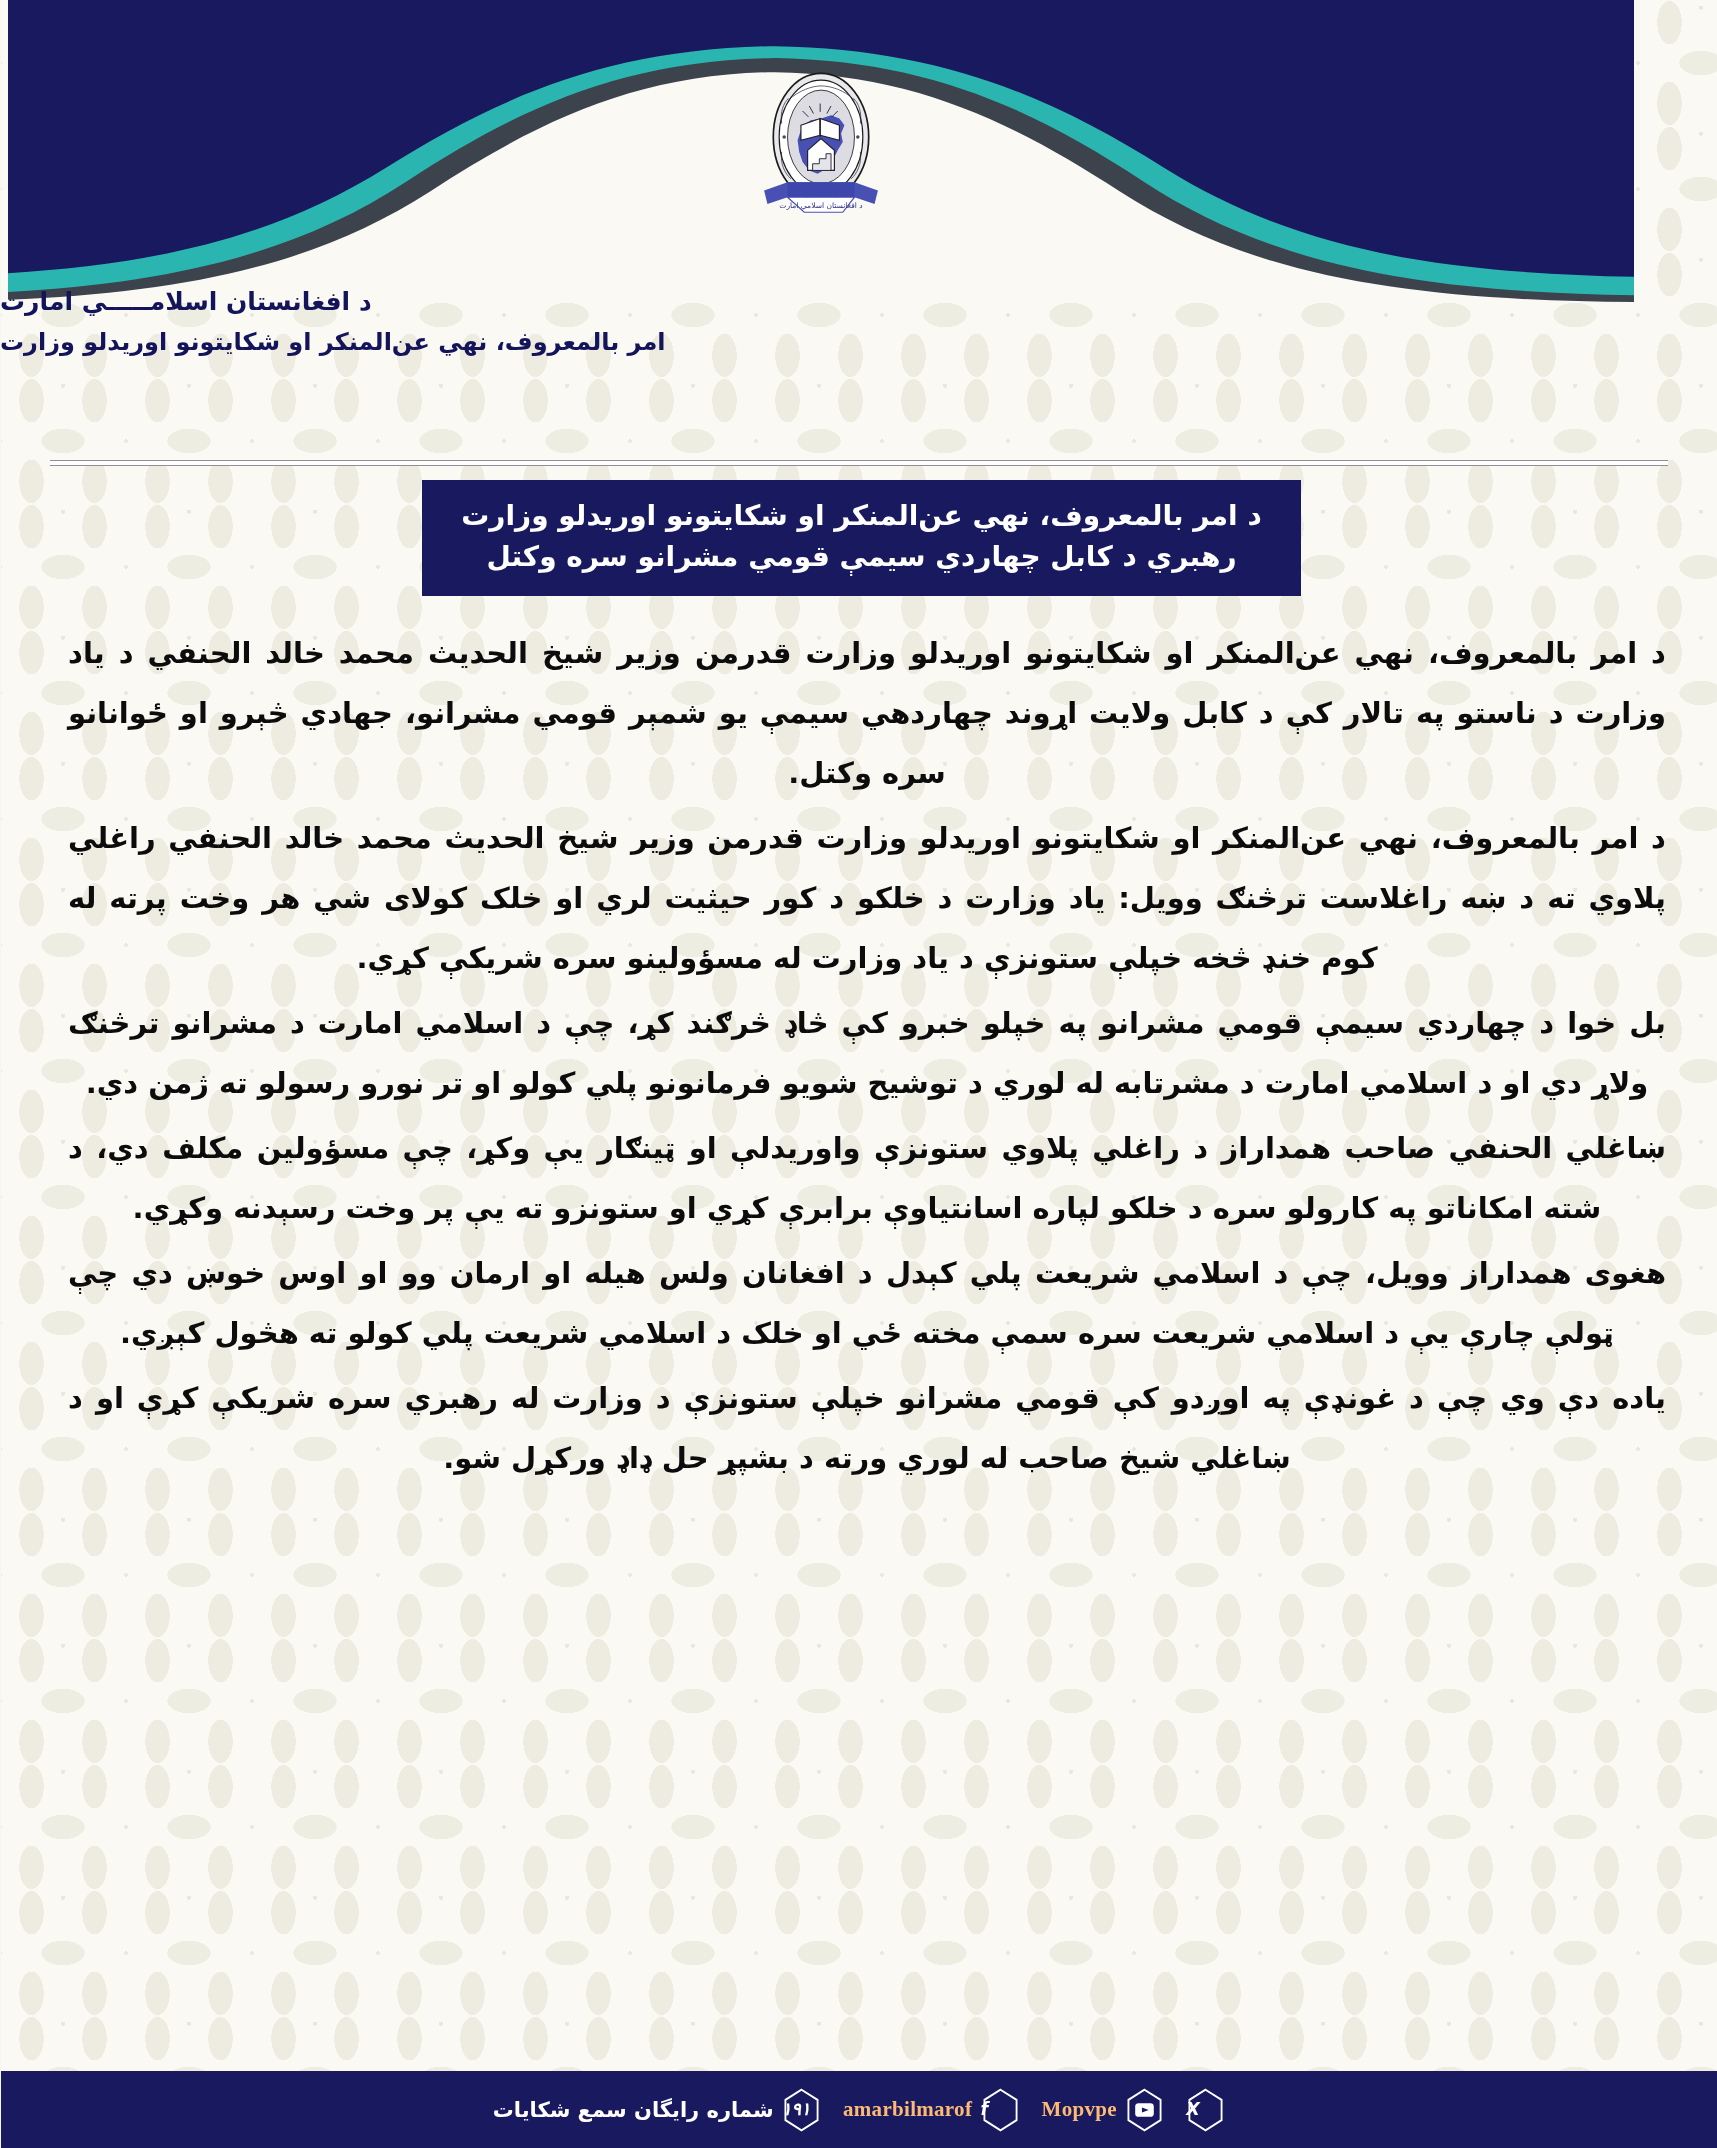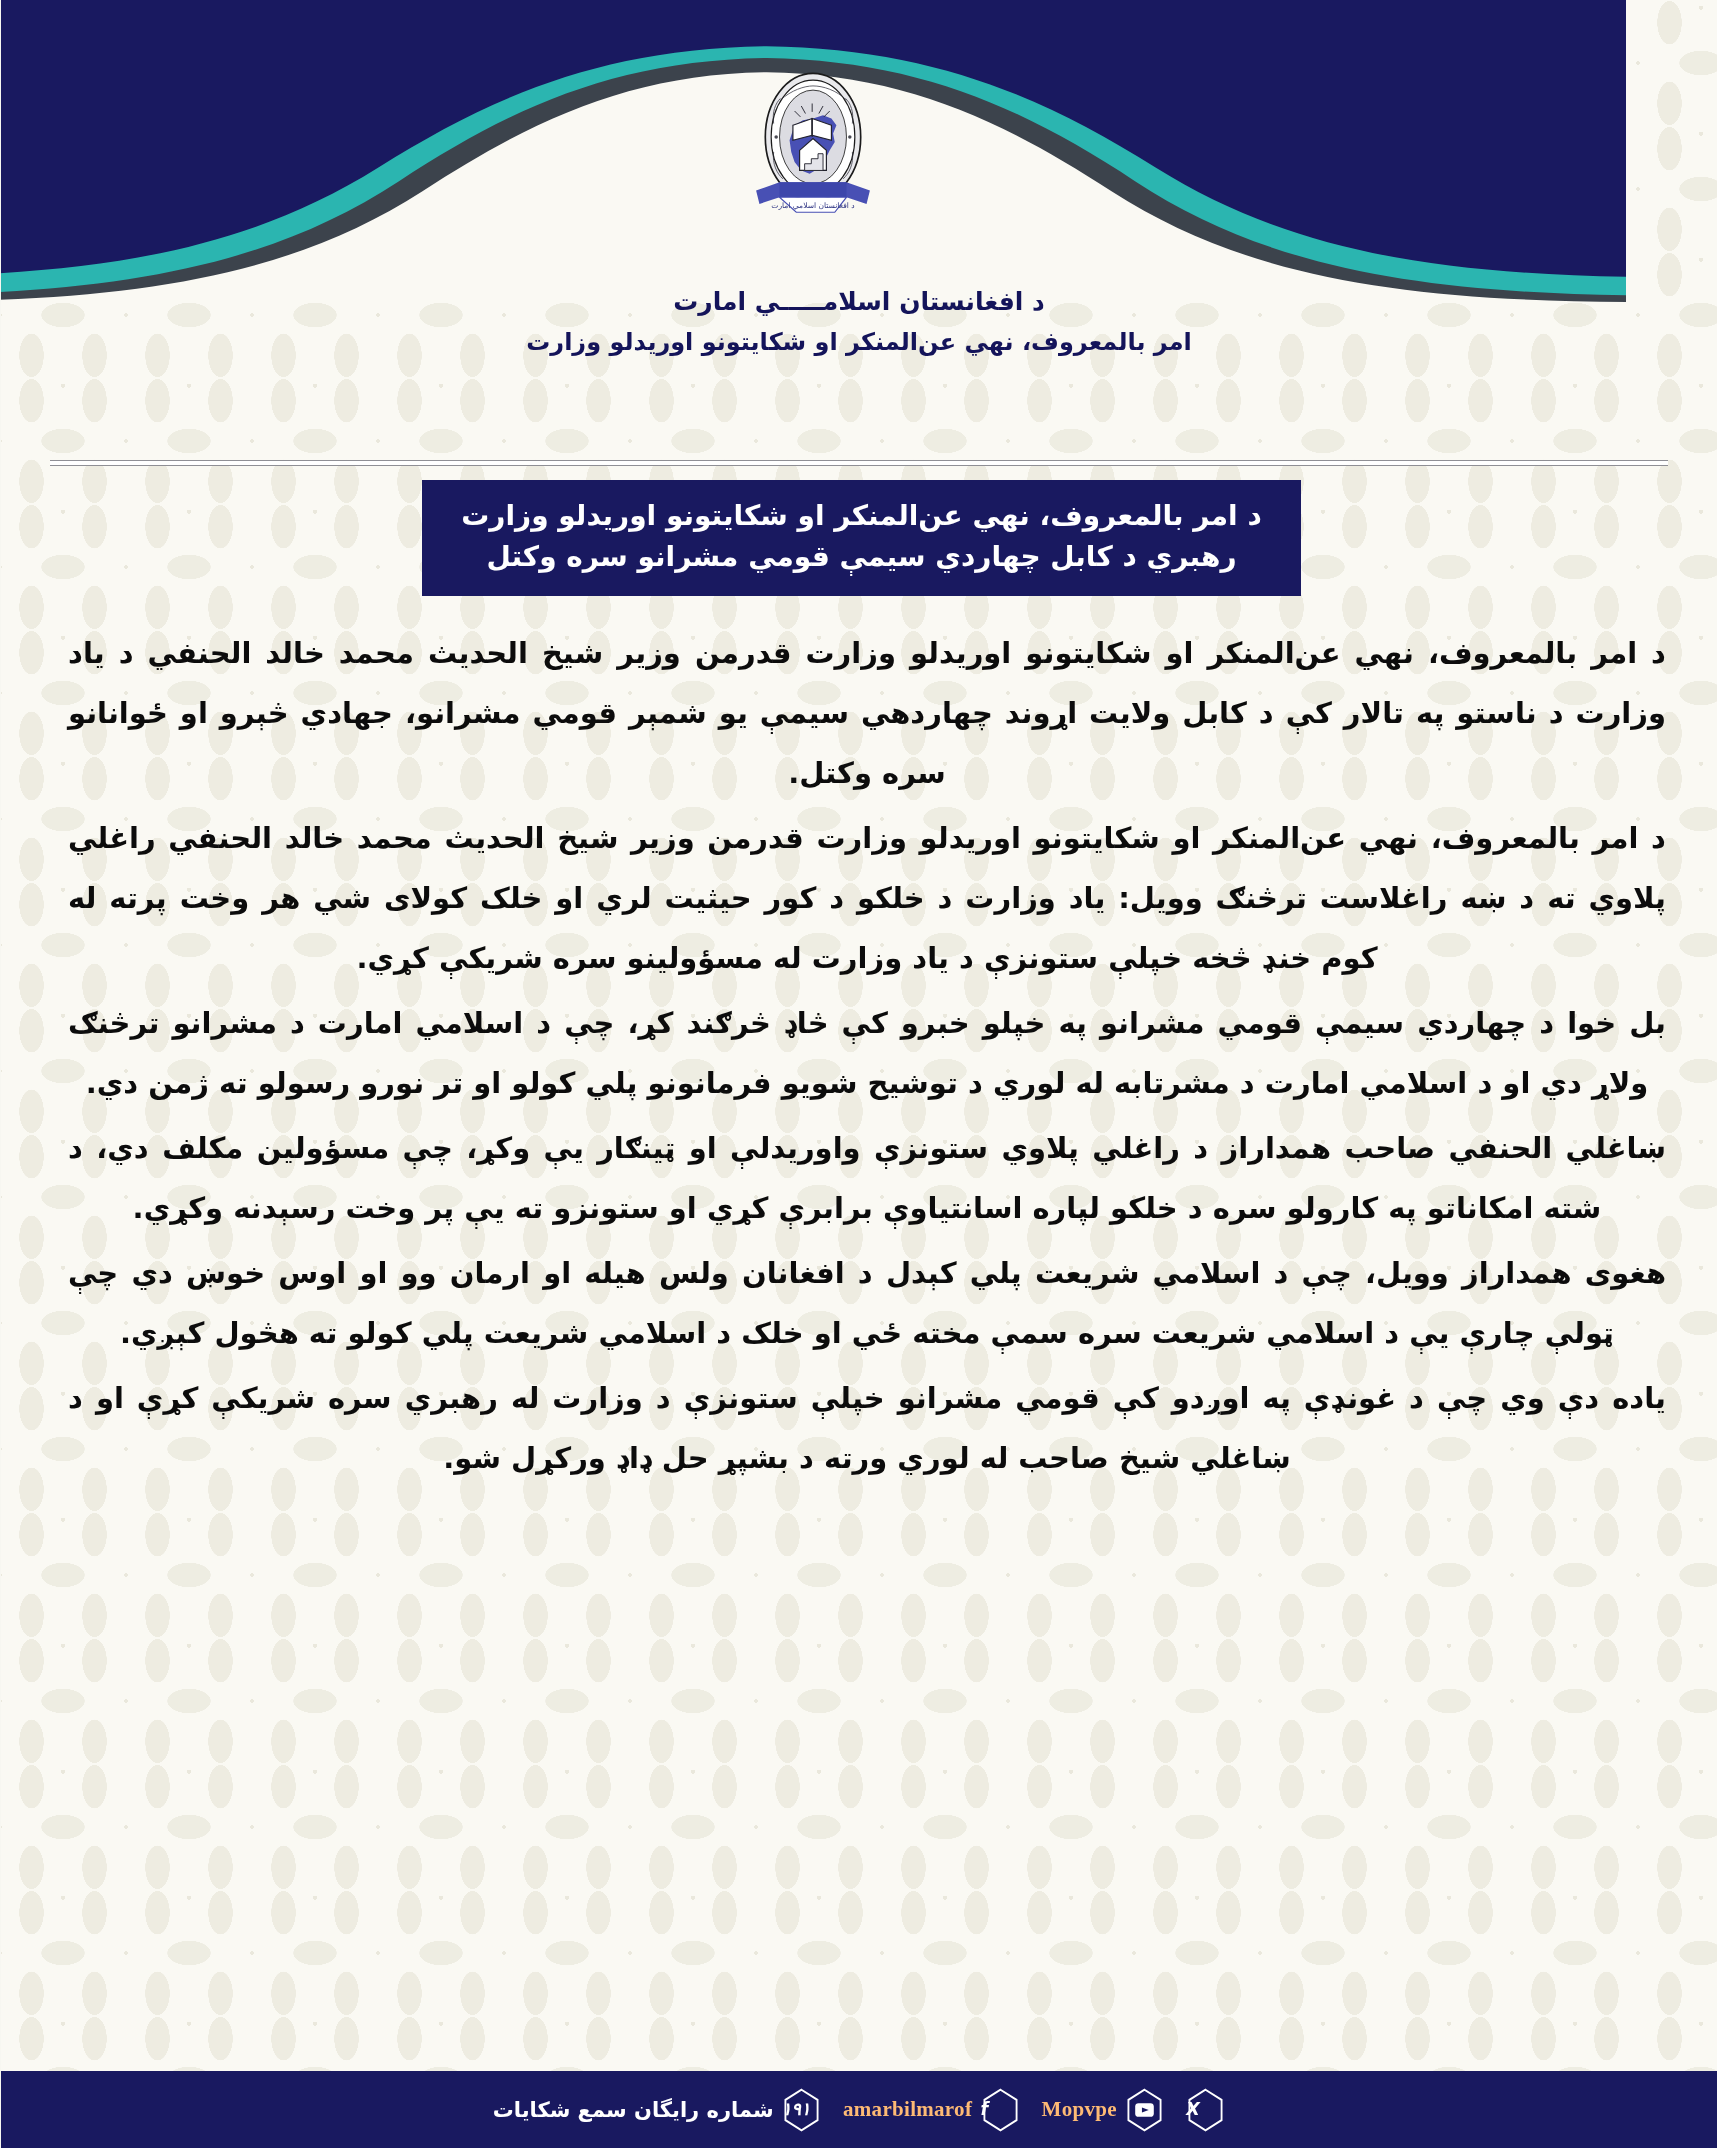--- a/index.html
+++ b/index.html
@@ -24,32 +24,32 @@
       radial-gradient(ellipse 22px 39px at 75% 82%, #eceade 0 55%, transparent 56%),
       radial-gradient(circle 3.4px at 50% 6%, #e8e6d8 0 60%, transparent 61%),
       radial-gradient(circle 3.4px at 0% 50%, #e8e6d8 0 60%, transparent 61%),
       radial-gradient(circle 3.4px at 100% 50%, #e8e6d8 0 60%, transparent 61%);
     background-size:126px 126px;
     opacity:.85;
     pointer-events:none;
   }
 
   
-  .header{position:absolute;top:0;left:0;width:1626px;height:302px;overflow:hidden;}
+  .header{position:absolute;top:0;left:8px;width:1626px;height:302px;overflow:hidden;}
   .header svg{display:block;width:1718px;height:302px;}
 
   .emblem-wrap{
     position:absolute;left:50%;top:65px;transform:translateX(-50%);
     width:141px;height:159px;z-index:5;
   }
   .emblem-wrap svg{display:block;width:141px;height:159px;}
 
   .header-titles{
     position:absolute;left:0;right:0;top:282px;
-    text-align:center;z-index:6;
+    text-align:left;z-index:6;
   }
   .ht{
     color:#14145a;font-weight:bold;
     font-family:"DejaVu Sans","Liberation Sans",sans-serif;
     direction:rtl;unicode-bidi:isolate;
   }
   .ht1{font-size:25px;line-height:39px;letter-spacing:0.4px;}
   .ht2{font-size:24px;line-height:42px;}
   .ht3{font-size:21px;line-height:40px;}
 

